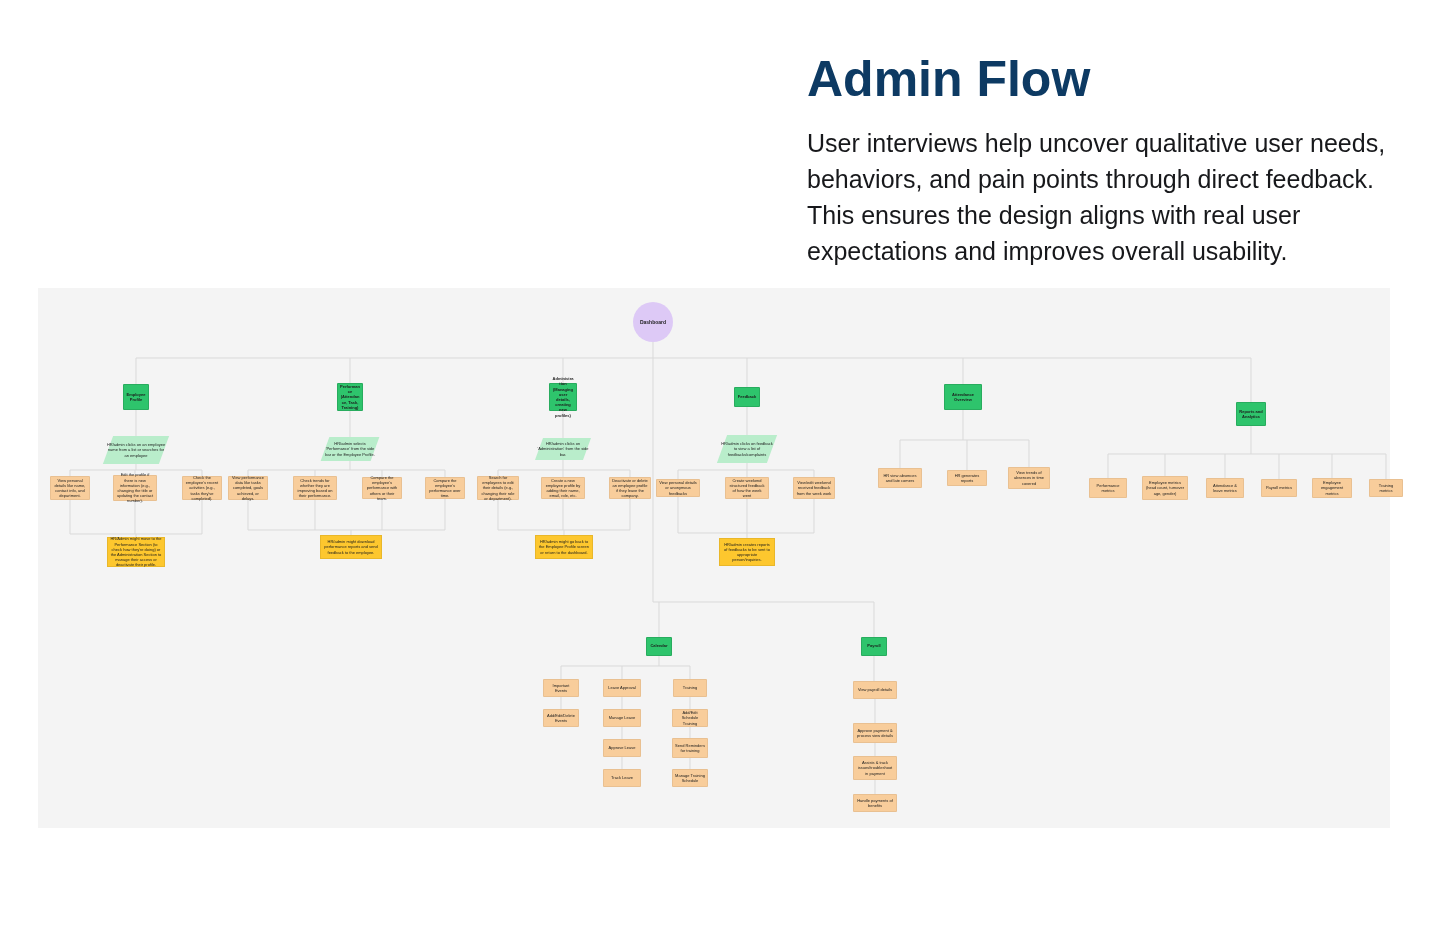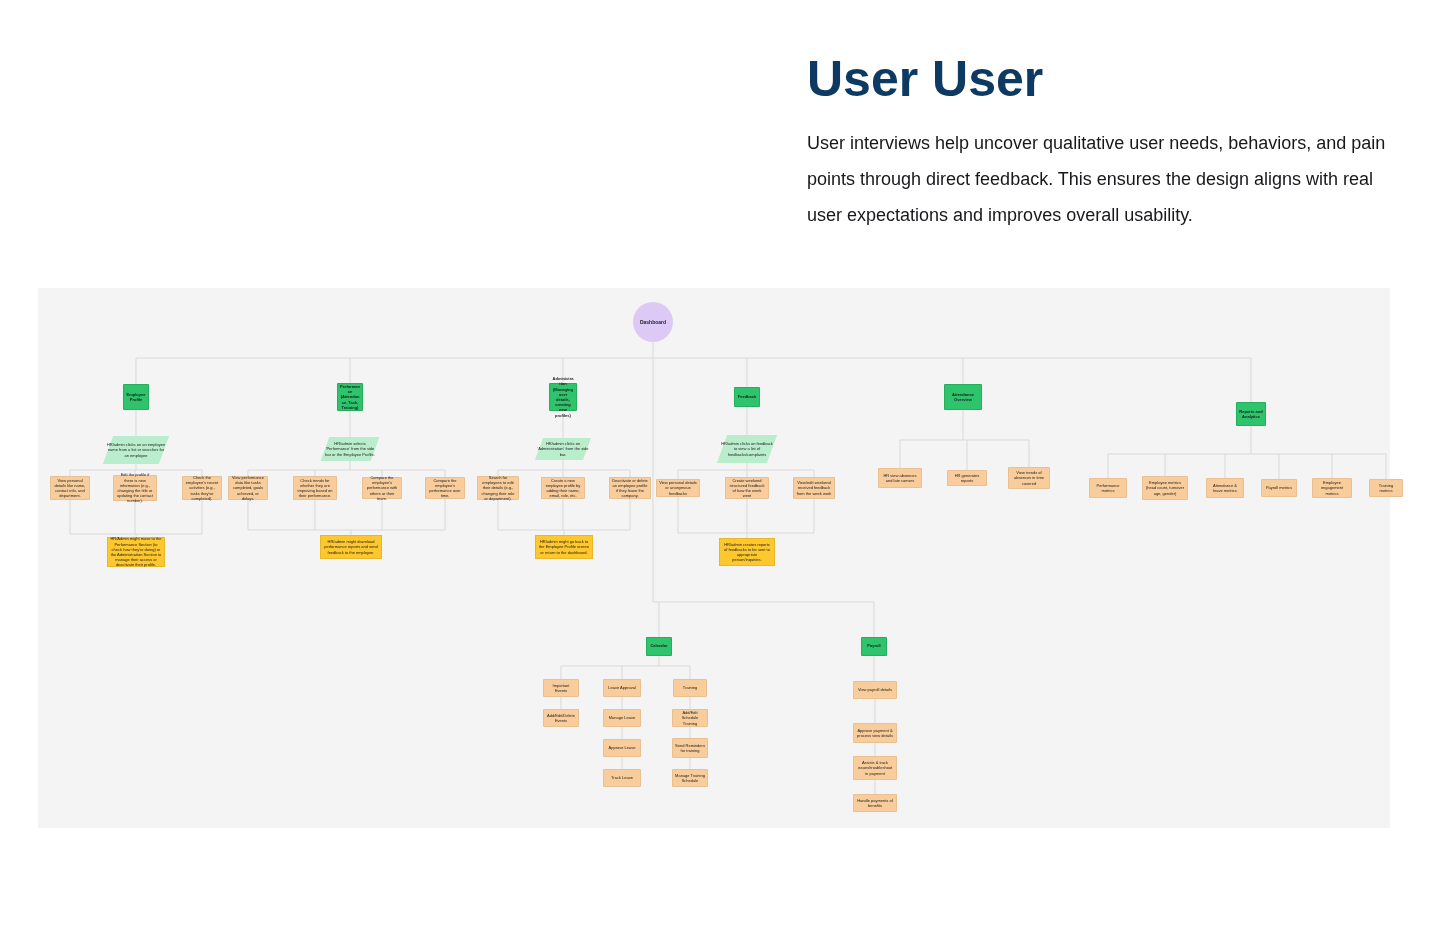--- a/index.html
+++ b/index.html
@@ -7,21 +7,21 @@
   body {
     width:1440px; height:950px; background:#ffffff; overflow:hidden;
     font-family:"Liberation Sans", sans-serif; position:relative;
   }
   .header { position:absolute; left:807px; top:52px; width:600px; }
   .header h1 {
     margin:0; font-size:50px; font-weight:bold; letter-spacing:0px;
     color:var(--c-title,#0d3a63); line-height:1.1;
   }
   .header p {
-    margin:18px 0 16px 0; width:592px; font-size:18px; line-height:36px;
+    margin:18px 0 16px 0; width:592px; font-size:25px; line-height:36px;
     color:var(--c-body,#17181b);
   }
   .diagram {
     position:absolute; left:38px; top:288px; width:1352px; height:540px;
     background:var(--c-panel,#f4f4f4);
   }
   .diagram svg { position:absolute; left:0; top:0; pointer-events:none; }
   .node {
     position:absolute; display:flex; align-items:center; justify-content:center;
     text-align:center; color:#1c1c1c; font-size:4px; line-height:1.3;
@@ -31,21 +31,21 @@
   .section { background:var(--c-section,#2ec46c); border:1px solid rgba(0,0,0,0.12); border-radius:1px; font-weight:bold; }
   .task { background:var(--c-task,#f8cd9b); border:1px solid rgba(0,0,0,0.06); border-radius:1px; }
   .note { background:var(--c-note,#fdc72e); border:1px solid rgba(0,0,0,0.08); }
   .decision { background:transparent; }
   .decision .skew-bg { position:absolute; left:4px; right:4px; top:0; bottom:0; background:var(--c-decision,#b9edcb); transform:skewX(-20deg); }
 </style>
 </head>
 <body>
 
 <div class="header">
-  <h1>User User</h1>
+  <h1>Admin Flow</h1>
   <p>User interviews help uncover qualitative user needs, behaviors, and pain points through direct feedback. This ensures the design aligns with real user expectations and improves overall usability.</p>
 </div>
 
 <div class="diagram">
   <svg id="diagram-lines" width="1352" height="540" viewBox="0 0 1352 540">
       <line x1="615" y1="54" x2="615" y2="70" stroke="#d9d9d9" stroke-width="1"></line>
       <line x1="98" y1="70" x2="1213" y2="70" stroke="#d9d9d9" stroke-width="1"></line>
       <line x1="98" y1="70" x2="98" y2="96" stroke="#d9d9d9" stroke-width="1"></line>
       <line x1="312" y1="70" x2="312" y2="95" stroke="#d9d9d9" stroke-width="1"></line>
       <line x1="525" y1="70" x2="525" y2="95" stroke="#d9d9d9" stroke-width="1"></line>

